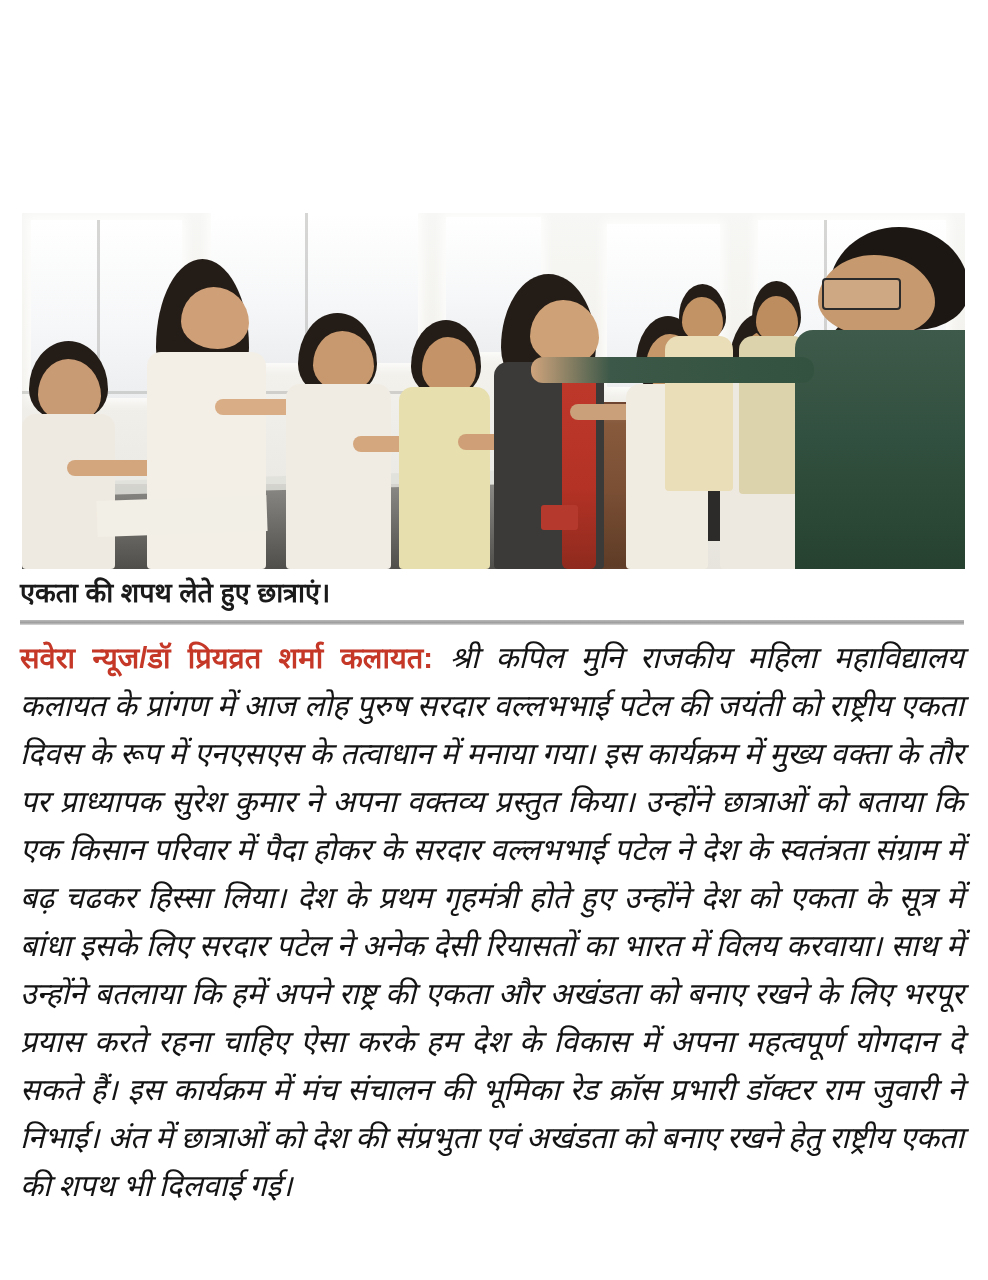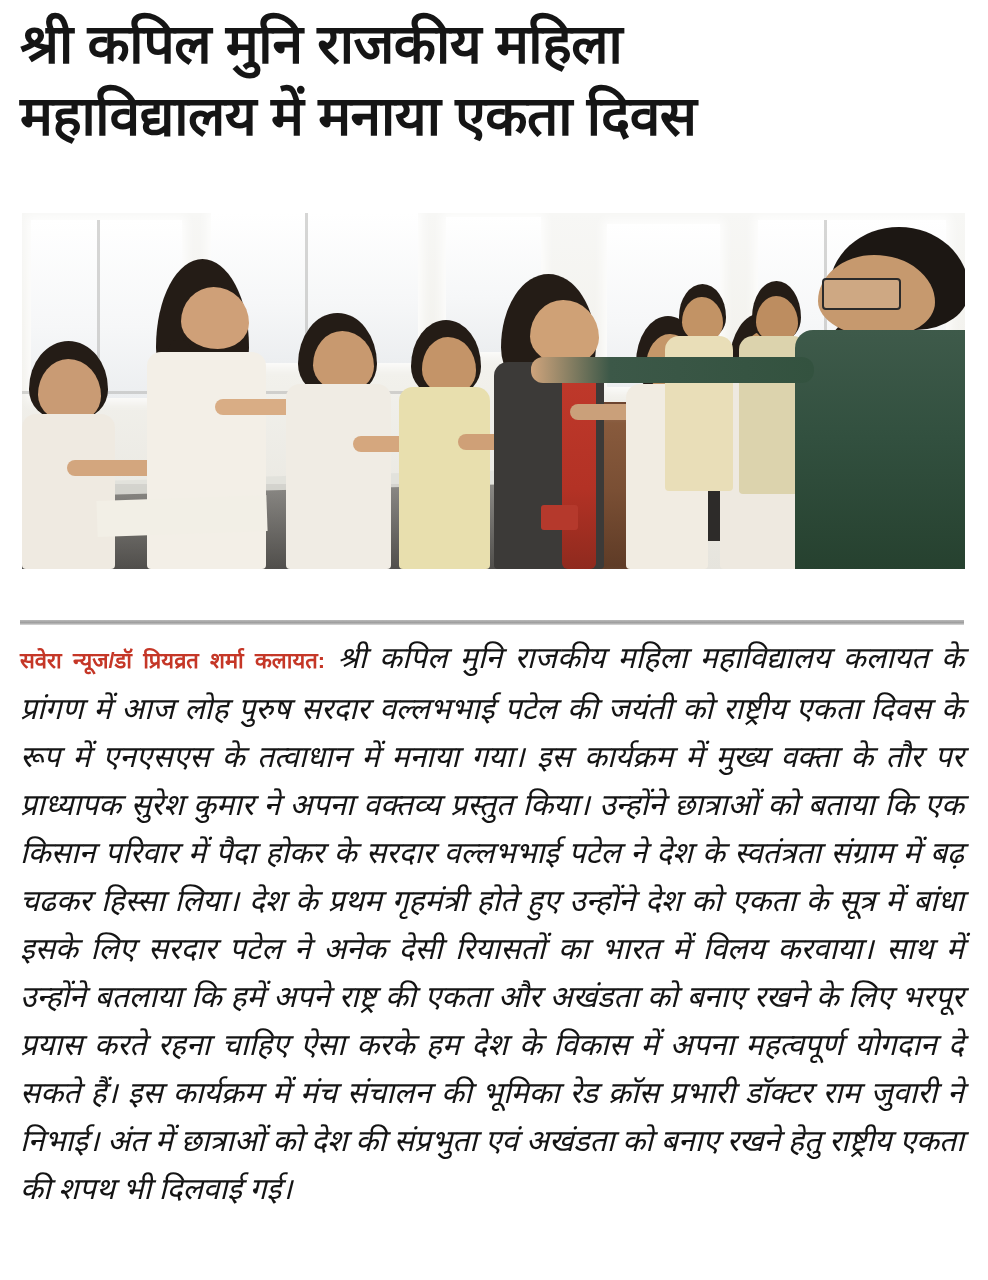--- a/index.html
+++ b/index.html
@@ -174,34 +174,30 @@
     line-height: 48px;
     text-align: justify;
     text-justify: inter-word;
     color: #141414;
     font-weight: 500;
   }
   .byline {
     color: #c53727;
     font-family: "Liberation Sans", "DejaVu Sans", sans-serif;
     font-weight: 700;
-    font-size: 22px;
+    font-size: 29px;
   }
   .article-body { font-weight: 500; font-style: italic; }
   .article p { margin: 0; }
 </style>
 </head>
 <body>
 
 <div class="clipping">
 
-  <div class="headline">
-    <div class="headline-line">श्री कपिल मुनि राजकीय महिला</div>
-    <div class="headline-line">महाविद्यालय में मनाया एकता दिवस</div>
-  </div>
 
   <div class="photo-wrap">
     <div class="photo">
 
       <div class="bg-wall"></div>
 
       <div class="window win-a"></div>
       <div class="window win-b"></div>
       <div class="window win-c"></div>
       <div class="window win-d"></div>
@@ -292,20 +288,21 @@
         <div style="position:absolute;left:14%;top:15%;width:40%;height:8%;border:2px solid #2a2a2a;border-radius:4px;background:rgba(255,255,255,0.15);"></div>
         <div class="body-torso" style="left:0%;top:30%;width:96%;height:70%;background:linear-gradient(180deg,#3e5a4a 0%,#32503f 45%,#26412f 100%);border-radius:18px 10px 0 0;"></div>
         <div class="arm" style="left:-140%;top:38%;width:150%;height:26px;background:linear-gradient(90deg,#cfa47c 0%,#3c5848 28%,#33523f 100%);border-radius:12px;"></div>
       </div>
 
       <div style="position:absolute;left:8%;top:80%;width:18%;height:10%;background:#f2efe6;transform:rotate(-2deg);"></div>
       <div style="position:absolute;left:55%;top:82%;width:4%;height:7%;background:#b5392c;border-radius:3px;"></div>
     </div>
   </div>
 
+  <div class="caption">एकता की शपथ लेते हुए छात्राएं।</div>
 
   <div class="rule"></div>
 
   <div class="article">
     <p><span class="byline">सवेरा न्यूज/डॉ प्रियव्रत शर्मा कलायत:</span><span class="article-body"> श्री कपिल मुनि राजकीय महिला महाविद्यालय कलायत के प्रांगण में आज लोह पुरुष सरदार वल्लभभाई पटेल की जयंती को राष्ट्रीय एकता दिवस के रूप में एनएसएस के तत्वाधान में मनाया गया। इस कार्यक्रम में मुख्य वक्ता के तौर पर प्राध्यापक सुरेश कुमार ने अपना वक्तव्य प्रस्तुत किया। उन्होंने छात्राओं को बताया कि एक किसान परिवार में पैदा होकर के सरदार वल्लभभाई पटेल ने देश के स्वतंत्रता संग्राम में बढ़ चढकर हिस्सा लिया। देश के प्रथम गृहमंत्री होते हुए उन्होंने देश को एकता के सूत्र में बांधा इसके लिए सरदार पटेल ने अनेक देसी रियासतों का भारत में विलय करवाया। साथ में उन्होंने बतलाया कि हमें अपने राष्ट्र की एकता और अखंडता को बनाए रखने के लिए भरपूर प्रयास करते रहना चाहिए ऐसा करके हम देश के विकास में अपना महत्वपूर्ण योगदान दे सकते हैं। इस कार्यक्रम में मंच संचालन की भूमिका रेड क्रॉस प्रभारी डॉक्टर राम जुवारी ने निभाई। अंत में छात्राओं को देश की संप्रभुता एवं अखंडता को बनाए रखने हेतु राष्ट्रीय एकता की शपथ भी दिलवाई गई।</span></p>
   </div>
 
 </div>
 
 </body></html>

